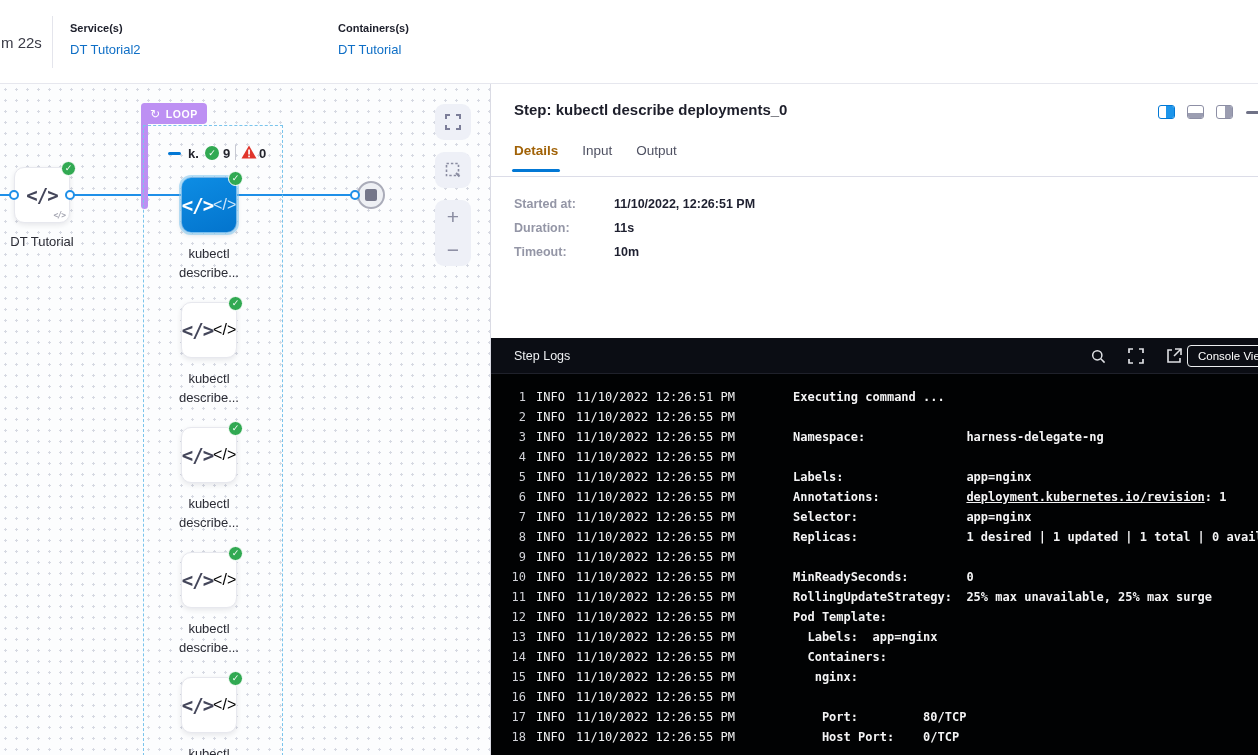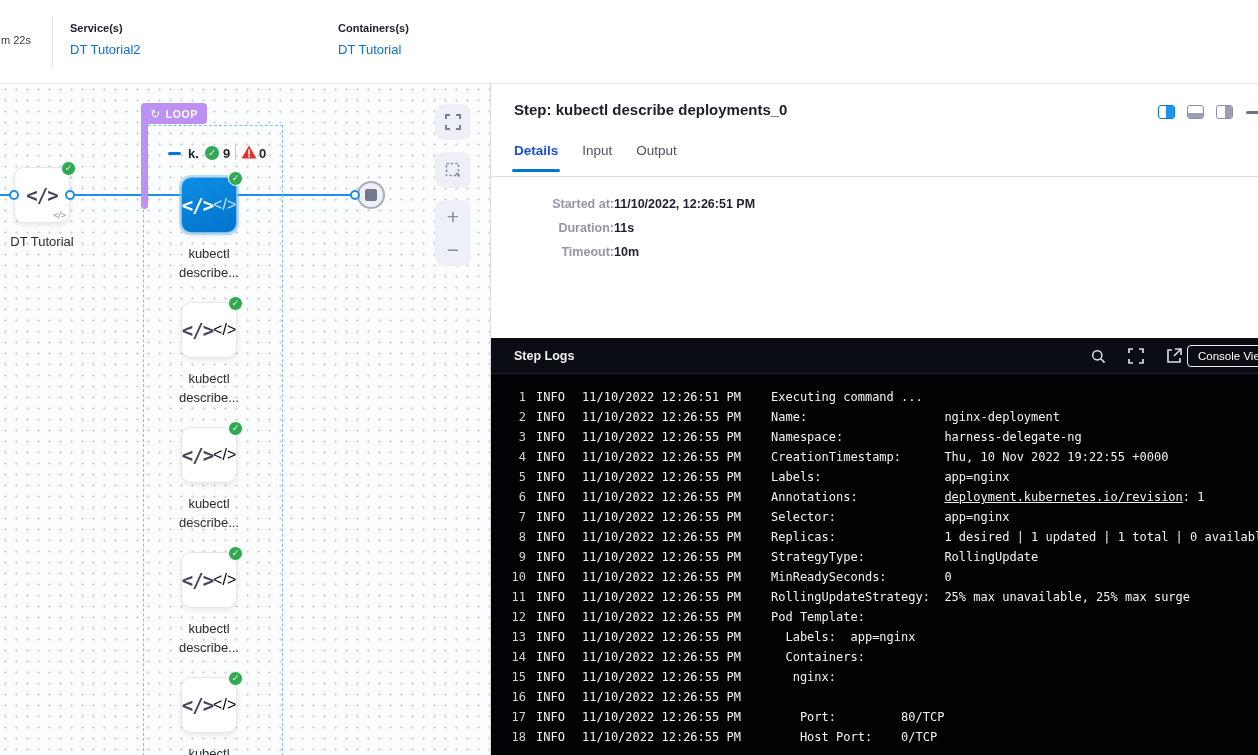--- a/index.html
+++ b/index.html
@@ -2,21 +2,21 @@
 <html><head>
 <meta charset="utf-8">
 <style>
   html,body{margin:0;padding:0;width:1258px;height:755px;overflow:hidden;
     font-family:"Liberation Sans","DejaVu Sans",sans-serif;background:#fff;}
   *{box-sizing:border-box;}
 
   
   .topbar{position:absolute;left:0;top:0;width:1258px;height:84px;background:#fff;
     border-bottom:1px solid #e6e7ee;}
-  .elapsed{position:absolute;left:1px;top:34px;font-size:11px;color:#3a3b46;}
+  .elapsed{position:absolute;left:1px;top:34px;font-size:15px;color:#3a3b46;}
   .tb-divider{position:absolute;left:52px;top:16px;width:1px;height:52px;background:#e4e5ec;}
   .tb-label{position:absolute;top:22px;font-size:11px;font-weight:bold;color:#1d1f2b;}
   .tb-link{position:absolute;top:42px;font-size:13px;color:#0f6fc6;cursor:pointer;}
 
   
   .canvas{position:absolute;left:0;top:84px;width:491px;height:671px;overflow:hidden;
     background-color:#fcfdfe;
     background-image:radial-gradient(#d6d9e2 1px,rgba(0,0,0,0) 1.2px);
     background-size:11px 11px;}
   .edge{position:absolute;top:110px;left:0;width:357px;height:2px;background:#1e8fe8;}
@@ -75,46 +75,46 @@
   .lyt{position:absolute;top:21px;width:17px;height:14px;border:1.5px solid #8d8fa5;border-radius:3px;
     overflow:hidden;cursor:pointer;}
   .lyt .fill{position:absolute;background:#9b9db1;}
   .lyt.active{border-color:#0278d5;}
   .lyt.active .fill{background:#1d95ea;right:0;top:0;width:55%;height:100%;}
   .lyt .bottomfill{left:0;bottom:0;width:100%;height:45%;}
   .lyt .rightfill{right:0;top:0;width:45%;height:100%;}
   .p-min{position:absolute;top:27px;left:755px;width:13px;height:2.5px;background:#6f7186;border-radius:2px;cursor:pointer;}
   .tabs{position:absolute;left:23px;top:59px;display:flex;gap:24px;}
   .tab{font-size:13.5px;color:#4f5162;padding-bottom:14px;cursor:pointer;position:relative;}
-  .tab.active{font-weight:bold;color:#1d4ed8;}
+  .tab.active{font-weight:bold;color:#a16207;}
   .tab.active::after{content:"";position:absolute;left:-2px;right:-2px;bottom:0;height:3px;
     background:#0278d5;border-radius:2px;}
   .tabline{position:absolute;left:0;top:92px;width:768px;height:1px;background:#dcdde8;}
-  .details{position:absolute;left:23px;top:113px;text-align:right;}
+  .details{position:absolute;left:23px;top:113px;}
   .detail-row{display:flex;margin-bottom:9px;font-size:12.5px;line-height:15px;}
   .detail-row .dl{width:100px;color:#9496a6;font-weight:600;flex:none;}
   .detail-row .dv{color:#1e2030;font-weight:bold;white-space:pre;}
   .detail-row .dv .lnk{color:#0f6fc6;cursor:pointer;}
 
   
   .logs-head{position:absolute;left:0;top:254px;width:768px;height:36px;background:#0b0d14;
     display:flex;align-items:center;border-bottom:1px solid #1f212b;}
-  .logs-title{color:#eef0f2;font-size:12.5px;margin-left:23px;font-weight:bold;}
+  .logs-title{color:#eef0f2;font-size:12.5px;margin-left:23px;}
   .logs-icons{position:absolute;left:600px;top:0;height:36px;display:flex;align-items:center;gap:22px;}
   .licon{cursor:pointer;display:flex;}
   .console-btn{position:absolute;left:696px;top:7px;height:22px;border:1.5px solid #eceef0;border-radius:4px;
     color:#fff;font-size:11.5px;display:flex;align-items:center;padding:0 10px;white-space:nowrap;
     cursor:pointer;background:transparent;}
   .logs-body{position:absolute;left:0;top:290px;width:768px;height:381px;background:#010203;
     overflow:hidden;padding-top:13px;font-family:"DejaVu Sans Mono",monospace;font-size:12px;}
   .log-line{display:flex;height:20px;line-height:20px;color:#f3f3f4;}
   .log-line .ln{width:35px;text-align:right;color:#d2d3d9;flex:none;}
   .log-line .lvl{margin-left:10px;width:30px;flex:none;}
-  .log-line .ts{margin-left:16px;width:160px;flex:none;}
-  .log-line .msg{margin-left:29px;white-space:pre;flex:none;}
+  .log-line .ts{margin-left:10px;width:160px;flex:none;}
+  .log-line .msg{margin-left:57px;white-space:pre;flex:none;font-weight:bold;}
   .log-line .loglink{text-decoration:underline;cursor:pointer;}
 </style>
 </head>
 <body>
 
 <div class="topbar">
   <span class="elapsed">m 22s</span>
   <div class="tb-divider"></div>
   <div class="tb-label" style="left:70px">Service(s)</div>
   <div class="tb-link" style="left:70px">DT Tutorial2</div>
@@ -295,33 +295,31 @@
       <div class="log-line">
         <span class="ln">1</span>
         <span class="lvl">INFO</span>
         <span class="ts">11/10/2022 12:26:51 PM</span>
         <span class="msg">Executing command ...</span>
       </div>
       <div class="log-line">
         <span class="ln">2</span>
         <span class="lvl">INFO</span>
         <span class="ts">11/10/2022 12:26:55 PM</span>
-        <span class="msg">Name:                   nginx-deployment</span>
       </div>
       <div class="log-line">
         <span class="ln">3</span>
         <span class="lvl">INFO</span>
         <span class="ts">11/10/2022 12:26:55 PM</span>
         <span class="msg">Namespace:              harness-delegate-ng</span>
       </div>
       <div class="log-line">
         <span class="ln">4</span>
         <span class="lvl">INFO</span>
         <span class="ts">11/10/2022 12:26:55 PM</span>
-        <span class="msg">CreationTimestamp:      Thu, 10 Nov 2022 19:22:55 +0000</span>
       </div>
       <div class="log-line">
         <span class="ln">5</span>
         <span class="lvl">INFO</span>
         <span class="ts">11/10/2022 12:26:55 PM</span>
         <span class="msg">Labels:                 app=nginx</span>
       </div>
       <div class="log-line">
         <span class="ln">6</span>
         <span class="lvl">INFO</span>
@@ -337,21 +335,20 @@
       <div class="log-line">
         <span class="ln">8</span>
         <span class="lvl">INFO</span>
         <span class="ts">11/10/2022 12:26:55 PM</span>
         <span class="msg">Replicas:               1 desired | 1 updated | 1 total | 0 available | 0 unavailable</span>
       </div>
       <div class="log-line">
         <span class="ln">9</span>
         <span class="lvl">INFO</span>
         <span class="ts">11/10/2022 12:26:55 PM</span>
-        <span class="msg">StrategyType:           RollingUpdate</span>
       </div>
       <div class="log-line">
         <span class="ln">10</span>
         <span class="lvl">INFO</span>
         <span class="ts">11/10/2022 12:26:55 PM</span>
         <span class="msg">MinReadySeconds:        0</span>
       </div>
       <div class="log-line">
         <span class="ln">11</span>
         <span class="lvl">INFO</span>

